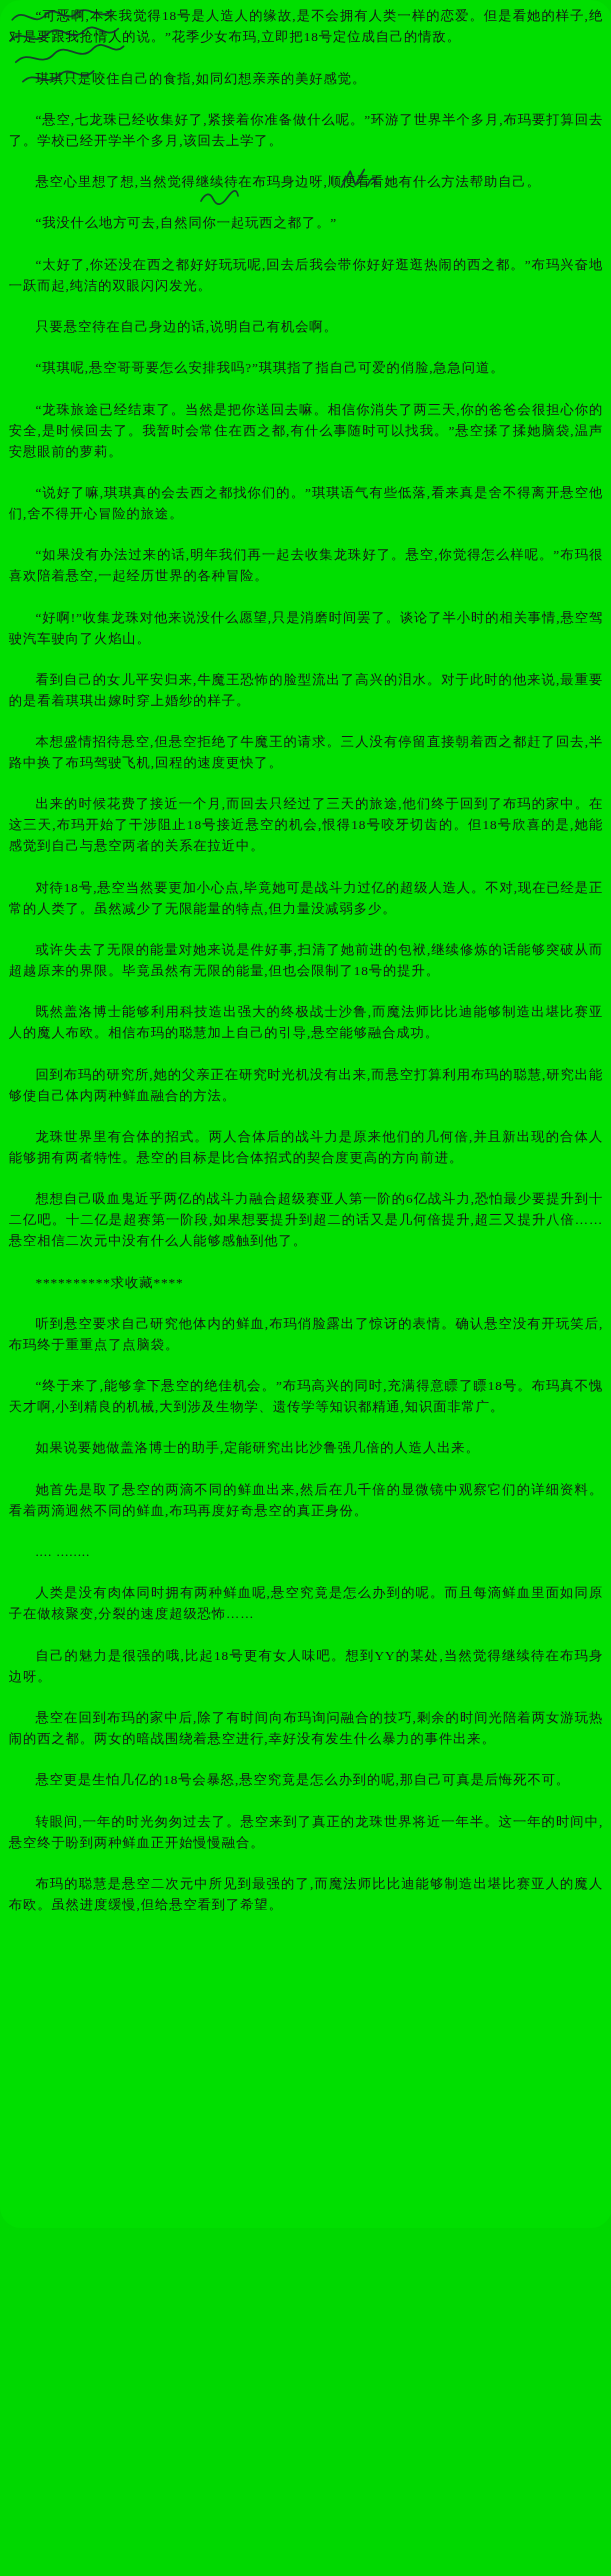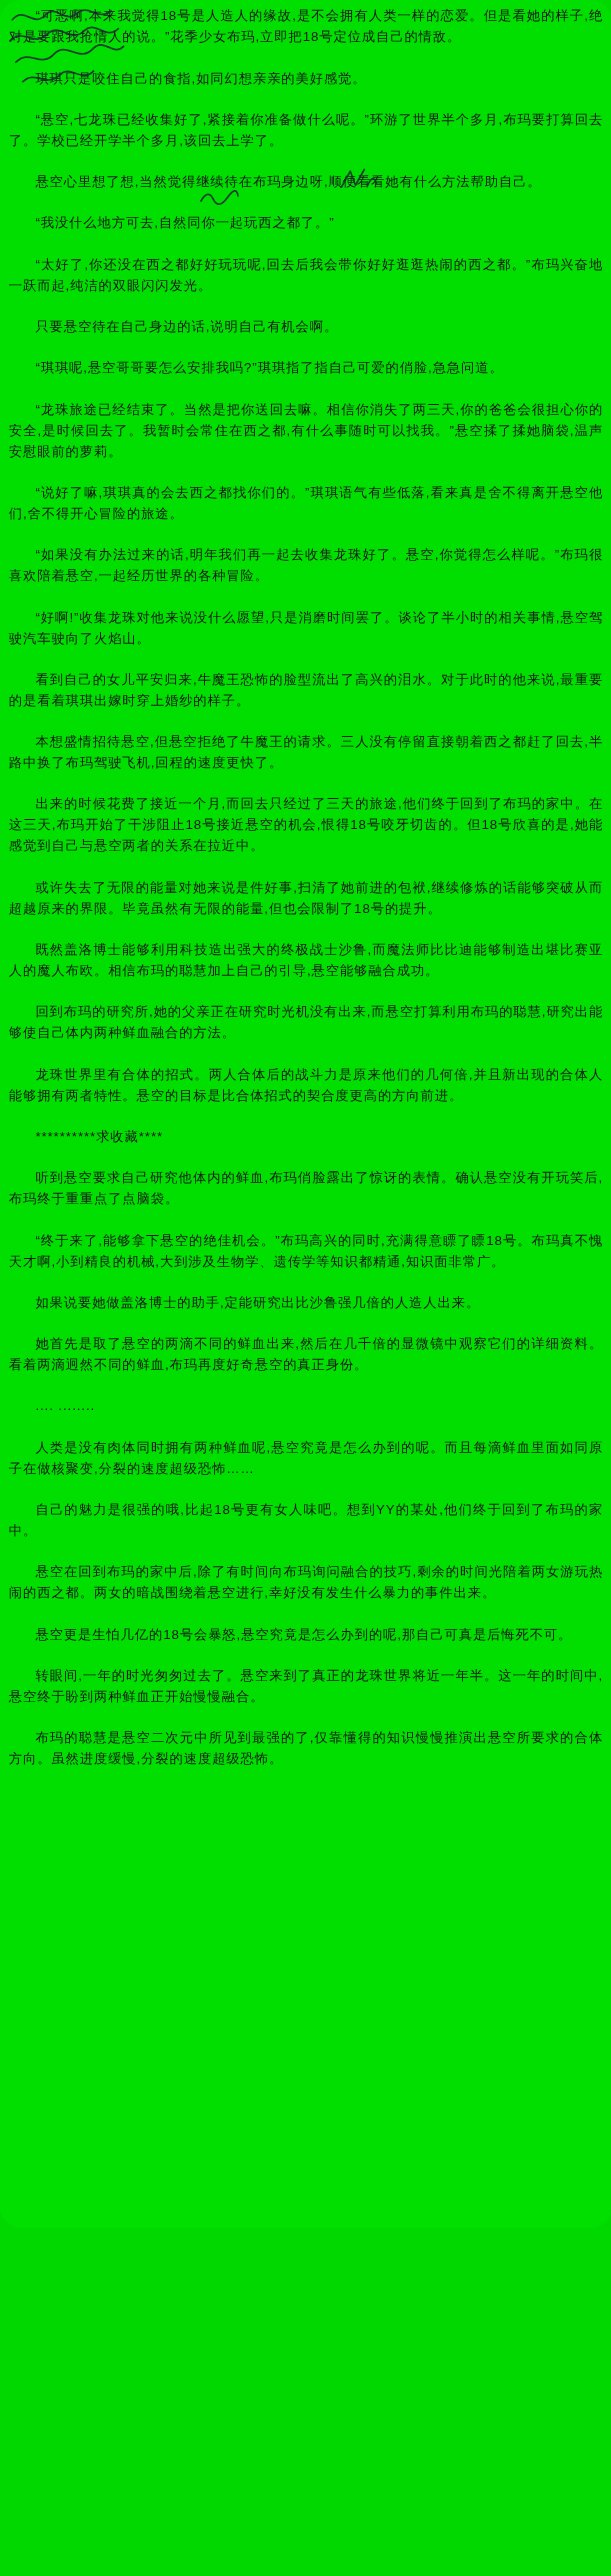--- a/index.html
+++ b/index.html
@@ -5,21 +5,21 @@
   html,body{margin:0;padding:0;}
   body{background:#00d800;}
   .page{
     position:relative;
     width:612px;
     height:2228px;
     box-sizing:border-box;
     background:#00df00;
     overflow:hidden;
     padding:3.5px 8.8px 0 8.8px;
-    font-family:Liberation Sans, sans-serif;
+    font-family:Liberation Serif, serif;
     color:#161616;
     border-radius:21px;
   }
   .novel-text p{
     margin:20.3px 0 0 0;
     padding:0;
     font-size:13.3px;
     line-height:21px;
     text-indent:2em;
     letter-spacing:0.9px;
@@ -73,32 +73,34 @@
       <p>“太好了,你还没在西之都好好玩玩呢,回去后我会带你好好逛逛热闹的西之都。”布玛兴奋地一跃而起,纯洁的双眼闪闪发光。</p>
       <p>只要悬空待在自己身边的话,说明自己有机会啊。</p>
       <p>“琪琪呢,悬空哥哥要怎么安排我吗?”琪琪指了指自己可爱的俏脸,急急问道。</p>
       <p>“龙珠旅途已经结束了。当然是把你送回去嘛。相信你消失了两三天,你的爸爸会很担心你的安全,是时候回去了。我暂时会常住在西之都,有什么事随时可以找我。”悬空揉了揉她脑袋,温声安慰眼前的萝莉。</p>
       <p>“说好了嘛,琪琪真的会去西之都找你们的。”琪琪语气有些低落,看来真是舍不得离开悬空他们,舍不得开心冒险的旅途。</p>
       <p>“如果没有办法过来的话,明年我们再一起去收集龙珠好了。悬空,你觉得怎么样呢。”布玛很喜欢陪着悬空,一起经历世界的各种冒险。</p>
       <p>“好啊!”收集龙珠对他来说没什么愿望,只是消磨时间罢了。谈论了半小时的相关事情,悬空驾驶汽车驶向了火焰山。</p>
       <p>看到自己的女儿平安归来,牛魔王恐怖的脸型流出了高兴的泪水。对于此时的他来说,最重要的是看着琪琪出嫁时穿上婚纱的样子。</p>
       <p>本想盛情招待悬空,但悬空拒绝了牛魔王的请求。三人没有停留直接朝着西之都赶了回去,半路中换了布玛驾驶飞机,回程的速度更快了。</p>
       <p>出来的时候花费了接近一个月,而回去只经过了三天的旅途,他们终于回到了布玛的家中。在这三天,布玛开始了干涉阻止18号接近悬空的机会,恨得18号咬牙切齿的。但18号欣喜的是,她能感觉到自己与悬空两者的关系在拉近中。</p>
+      <p>对待18号,悬空当然要更加小心点,毕竟她可是战斗力过亿的超级人造人。不对,现在已经是正常的人类了。虽然减少了无限能量的特点,但力量没减弱多少。</p>
       <p>或许失去了无限的能量对她来说是件好事,扫清了她前进的包袱,继续修炼的话能够突破从而超越原来的界限。毕竟虽然有无限的能量,但也会限制了18号的提升。</p>
       <p>既然盖洛博士能够利用科技造出强大的终极战士沙鲁,而魔法师比比迪能够制造出堪比赛亚人的魔人布欧。相信布玛的聪慧加上自己的引导,悬空能够融合成功。</p>
       <p>回到布玛的研究所,她的父亲正在研究时光机没有出来,而悬空打算利用布玛的聪慧,研究出能够使自己体内两种鲜血融合的方法。</p>
       <p>龙珠世界里有合体的招式。两人合体后的战斗力是原来他们的几何倍,并且新出现的合体人能够拥有两者特性。悬空的目标是比合体招式的契合度更高的方向前进。</p>
+      <p>想想自己吸血鬼近乎两亿的战斗力融合超级赛亚人第一阶的6亿战斗力,恐怕最少要提升到十二亿吧。十二亿是超赛第一阶段,如果想要提升到超二的话又是几何倍提升,超三又提升八倍……悬空相信二次元中没有什么人能够感触到他了。</p>
       <p>**********求收藏****</p>
       <p>听到悬空要求自己研究他体内的鲜血,布玛俏脸露出了惊讶的表情。确认悬空没有开玩笑后,布玛终于重重点了点脑袋。</p>
       <p>“终于来了,能够拿下悬空的绝佳机会。”布玛高兴的同时,充满得意瞟了瞟18号。布玛真不愧天才啊,小到精良的机械,大到涉及生物学、遗传学等知识都精通,知识面非常广。</p>
       <p>如果说要她做盖洛博士的助手,定能研究出比沙鲁强几倍的人造人出来。</p>
       <p>她首先是取了悬空的两滴不同的鲜血出来,然后在几千倍的显微镜中观察它们的详细资料。看着两滴迥然不同的鲜血,布玛再度好奇悬空的真正身份。</p>
       <p>.... ........</p>
       <p>人类是没有肉体同时拥有两种鲜血呢,悬空究竟是怎么办到的呢。而且每滴鲜血里面如同原子在做核聚变,分裂的速度超级恐怖……</p>
-      <p>自己的魅力是很强的哦,比起18号更有女人味吧。想到YY的某处,他们终于回到了布玛的家中。</p>
+      <p>自己的魅力是很强的哦,比起18号更有女人味吧。想到YY的某处,当然觉得继续待在布玛身边呀。</p>
       <p>悬空在回到布玛的家中后,除了有时间向布玛询问融合的技巧,剩余的时间光陪着两女游玩热闹的西之都。两女的暗战围绕着悬空进行,幸好没有发生什么暴力的事件出来。</p>
       <p>悬空更是生怕几亿的18号会暴怒,悬空究竟是怎么办到的呢,那自己可真是后悔死不可。</p>
       <p>转眼间,一年的时光匆匆过去了。悬空来到了真正的龙珠世界将近一年半。这一年的时间中,悬空终于盼到两种鲜血正开始慢慢融合。</p>
-      <p>布玛的聪慧是悬空二次元中所见到最强的了,仅靠懂得的知识慢慢推演出悬空所要求的合体方向。虽然进度缓慢,分裂的速度超级恐怖。</p>
+      <p>布玛的聪慧是悬空二次元中所见到最强的了,而魔法师比比迪能够制造出堪比赛亚人的魔人布欧。虽然进度缓慢,但给悬空看到了希望。</p>
     </div>
 
 </div>
 
 
 </body></html>

